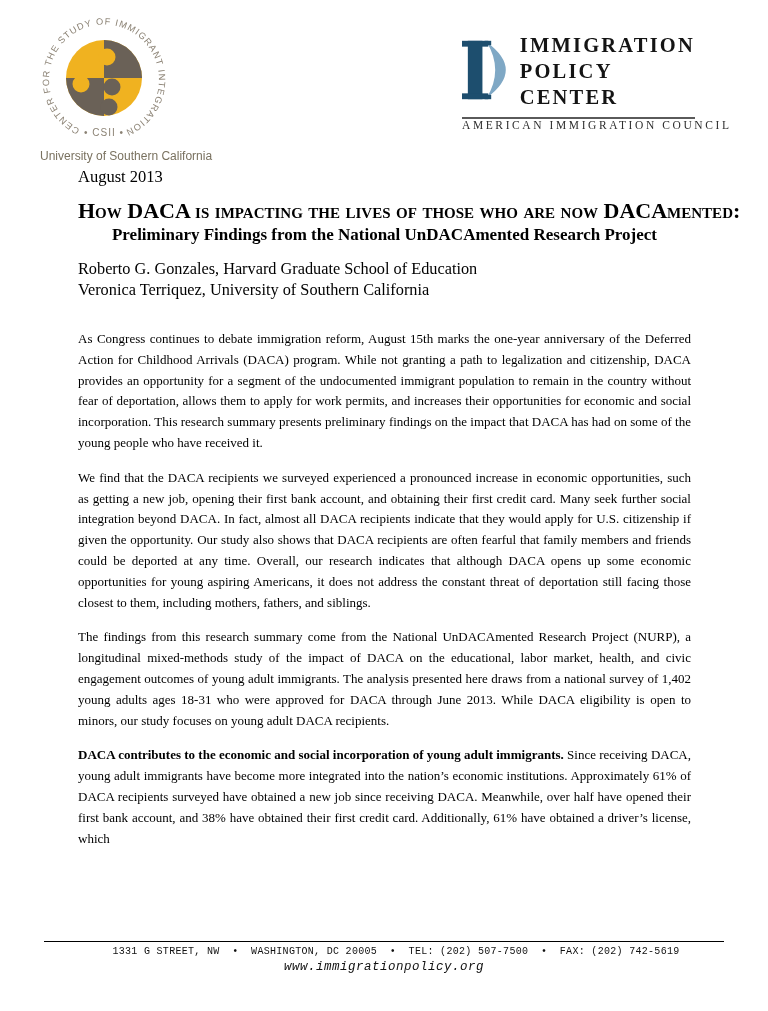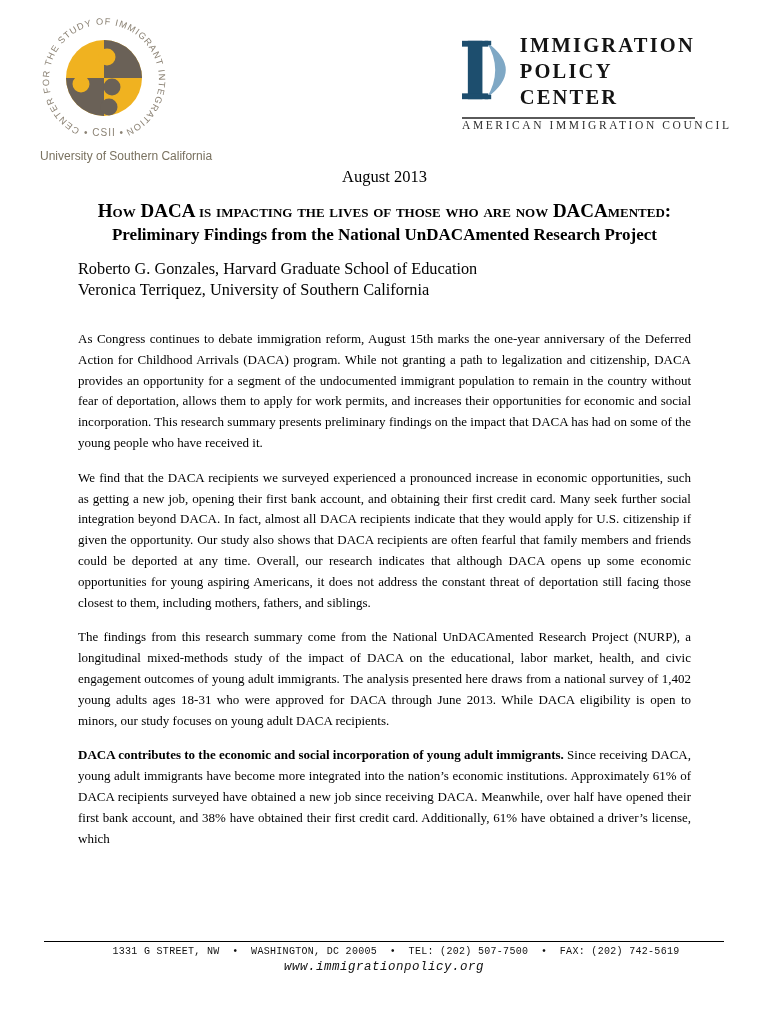--- a/index.html
+++ b/index.html
@@ -77,30 +77,30 @@
   }
 
   
   .content {
     position: absolute;
     left: 78px;
     top: 166px;
     width: 613px;
   }
   .date-line {
-    text-align: center;
+    text-align: left;
     font-size: 16.5px;
     line-height: 21px;
     margin-bottom: 11px;
   }
   .doc-title-main {
     text-align: center;
     font-weight: bold;
     font-variant: small-caps;
-    font-size: 19px;
+    font-size: 22px;
     line-height: 25px;
     white-space: nowrap;
   }
   .doc-title-sub {
     text-align: center;
     font-weight: bold;
     font-size: 17px;
     line-height: 24px;
     margin-bottom: 11px;
     white-space: nowrap;

